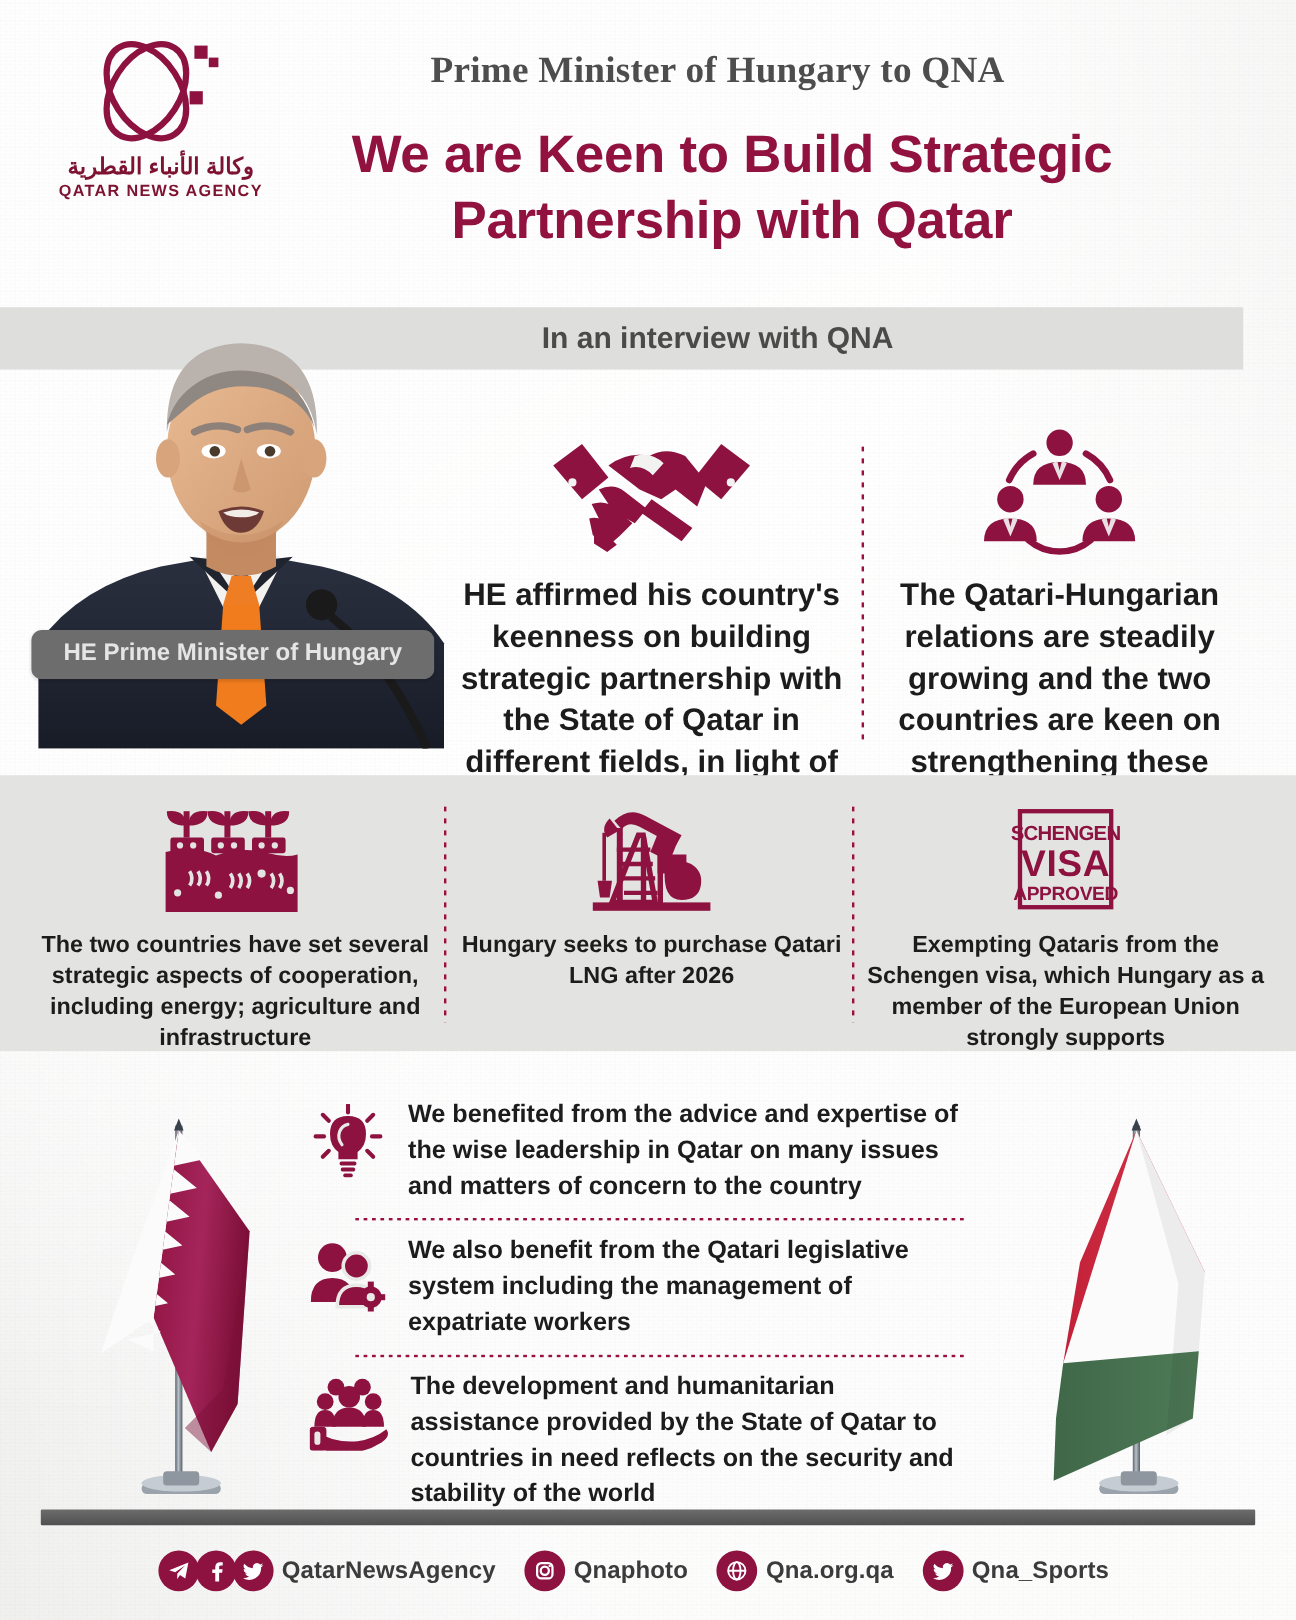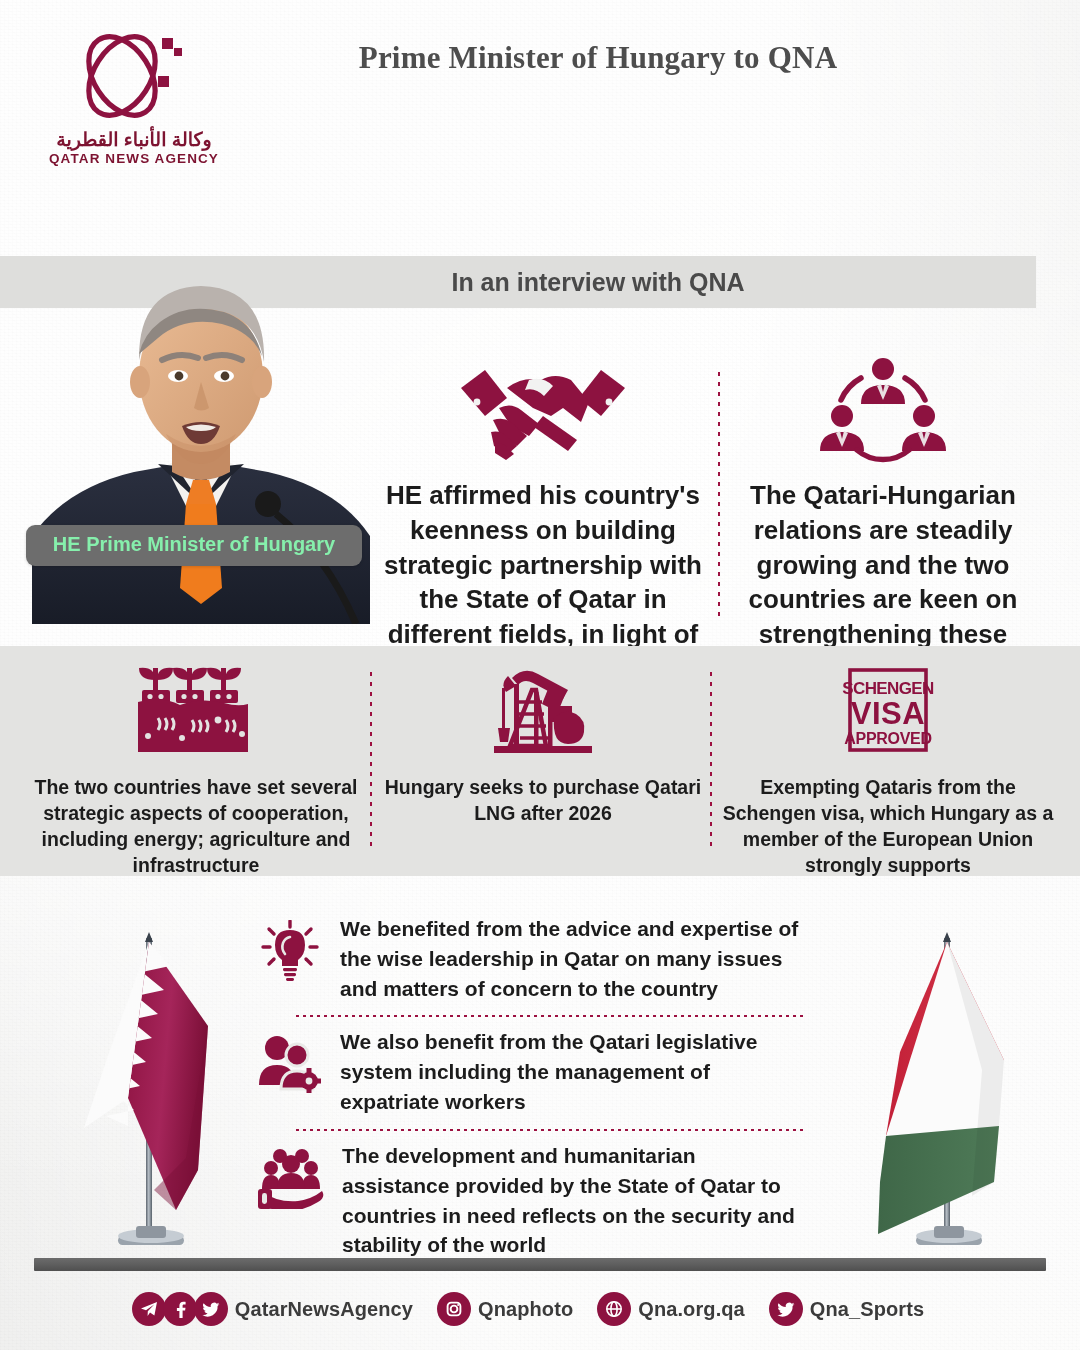--- a/index.html
+++ b/index.html
@@ -49,39 +49,39 @@
 
   
   .portrait{
     position:absolute;left:26px;top:236px;width:350px;height:388px;overflow:hidden;
   }
   .portrait svg{display:block;}
 
   .namecard{position:absolute;left:26px;top:525px;width:336px;border-radius:9px;overflow:hidden;
     box-shadow:0 1px 3px rgba(0,0,0,.15);}
   .namecard .nm{background:#8d1240;color:#fff;text-align:center;font-size:22px;font-weight:bold;padding:9px 6px;}
-  .namecard .ttl{background:#6d6d6d;color:#86efac;text-align:center;font-size:20px;font-weight:bold;padding:8px 6px 10px;}
+  .namecard .ttl{background:#6d6d6d;color:#e5e5e5;text-align:center;font-size:20px;font-weight:bold;padding:8px 6px 10px;}
 
   
   .cellA{position:absolute;top:352px;width:330px;text-align:center;}
   .cellA.one{left:378px;}
   .cellA.two{left:718px;}
   .cellA .ico{height:116px;display:flex;align-items:center;justify-content:center;}
   .cellA p{margin:10px 4px 0;font-size:26px;font-weight:bold;color:#1c1c1c;line-height:1.34;}
 
   .vdot{
     position:absolute;left:718px;top:372px;width:2px;height:248px;
     background-image:linear-gradient(#9c1040 45%, rgba(255,255,255,0) 0);
     background-size:2px 10px;
   }
 
   
   .midband{position:absolute;left:0;top:646px;width:1080px;height:230px;background:#e3e3e1;}
   .cellB{position:absolute;top:662px;text-align:center;}
-  .cellB .ico{height:104px;display:flex;justify-content:center;}
+  .cellB .ico{height:104px;display:flex;align-items:flex-end;justify-content:center;}
   .cellB p{margin:8px 6px 0;font-size:19.5px;font-weight:bold;color:#1c1c1c;line-height:1.34;}
   .cellB.b1{left:22px;width:348px;}
   .cellB.b2{left:378px;width:330px;}
   .cellB.b3{left:714px;width:348px;}
 
   .vdot2{
     position:absolute;top:672px;width:2px;height:180px;
     background-image:linear-gradient(#9c1040 45%, rgba(255,255,255,0) 0);
     background-size:2px 10px;
   }
@@ -124,20 +124,24 @@
       </g>
       <rect x="92" y="14" width="11" height="11" fill="#8d1240"></rect>
       <rect x="104" y="24" width="8" height="8" fill="#8d1240"></rect>
       <rect x="88" y="52" width="11" height="11" fill="#8d1240"></rect>
     </svg>
     <div class="logo-ar">وكالة الأنباء القطرية</div>
     <div class="logo-en">QATAR NEWS AGENCY</div>
   </div>
 
   <div class="kicker">Prime Minister of Hungary to QNA</div>
+  <div class="headline">
+    <div>We are Keen to Build Strategic</div>
+    <div>Partnership with Qatar</div>
+  </div>
 
   <div class="interview-band">
     <span>In an interview with QNA</span>
   </div>
 
   <div class="portrait">
     <svg width="350" height="388" viewBox="0 0 350 388">
       <defs>
         <linearGradient id="suit" x1="0" y1="0" x2="0" y2="1">
           <stop offset="0" stop-color="#2b3040"></stop>

